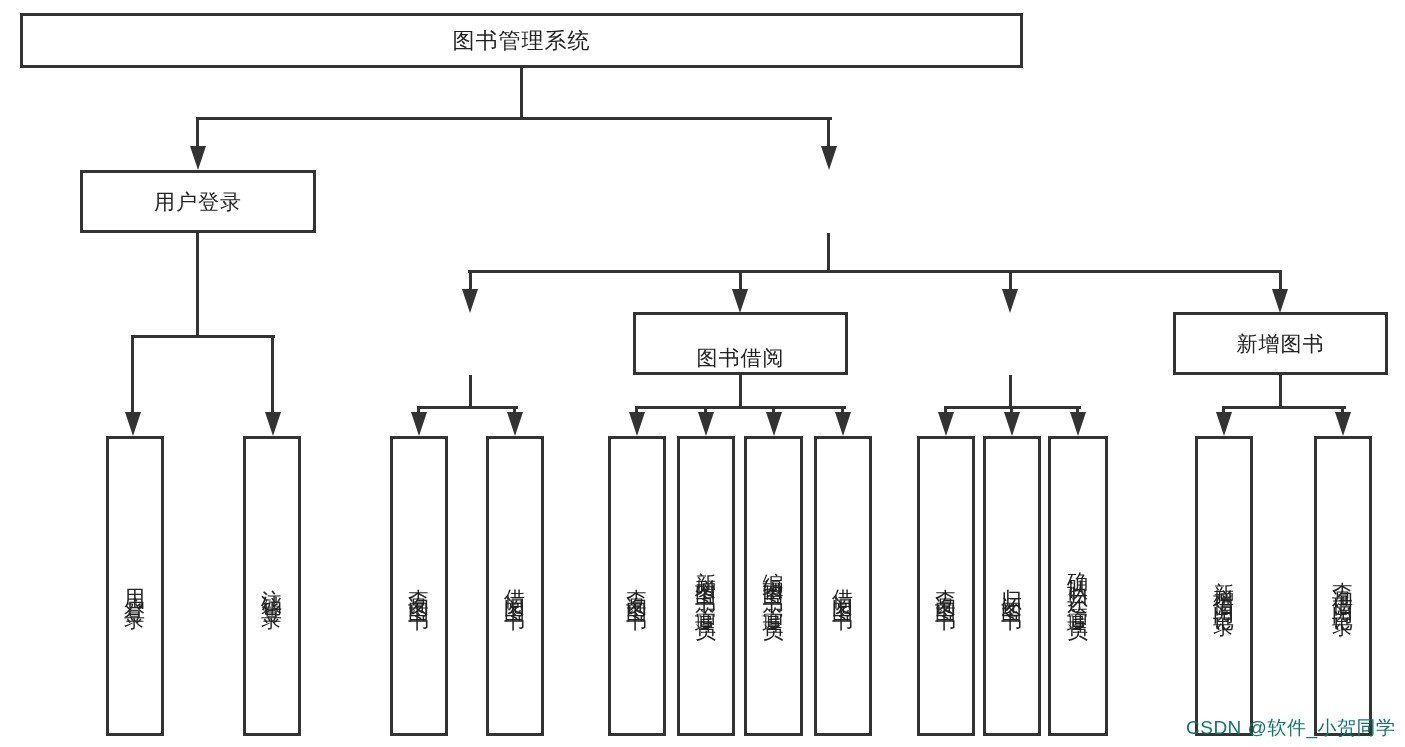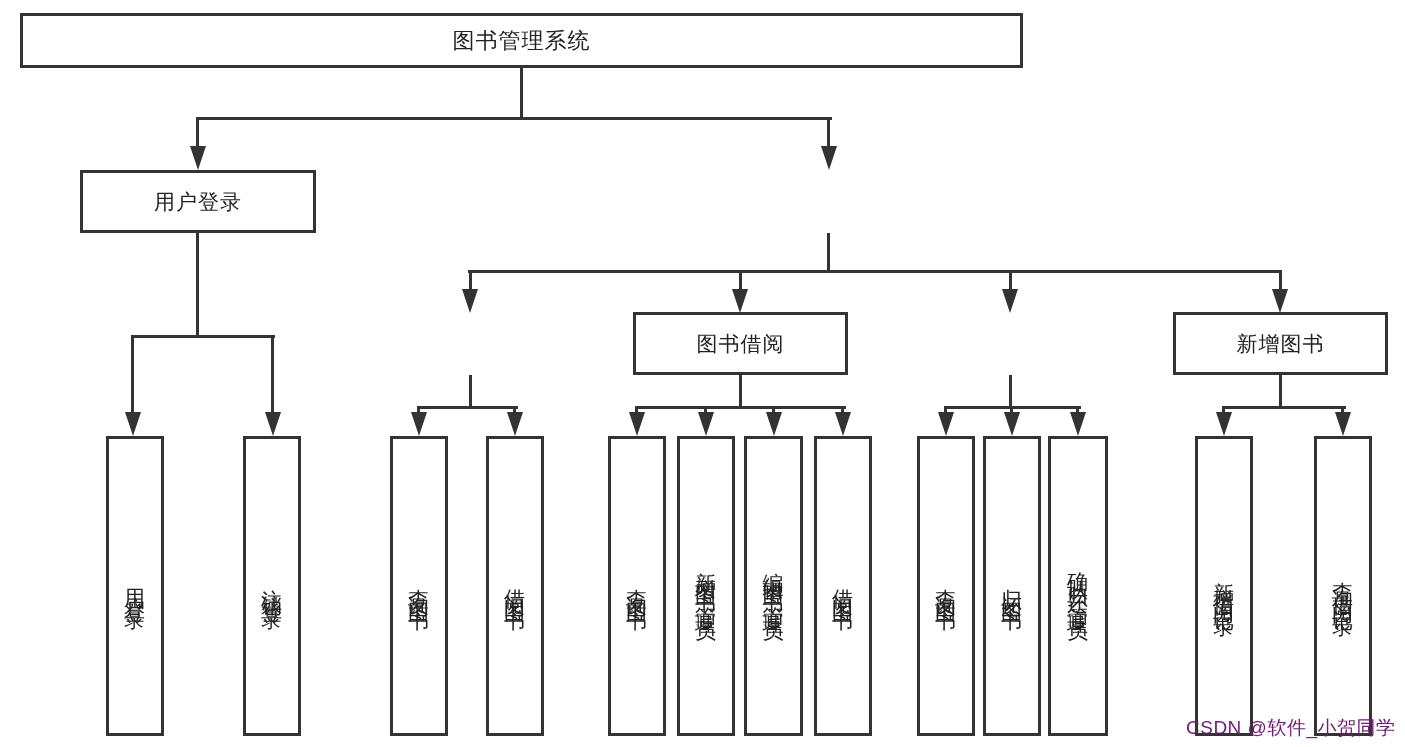--- a/index.html
+++ b/index.html
@@ -37,21 +37,21 @@
     position: absolute; width: 0; height: 0;
     border-left: 8px solid transparent;
     border-right: 8px solid transparent;
     border-top: 24px solid #333333;
   }
 
   .watermark {
     position: absolute;
     left: 1186px; top: 715px;
     font-size: 19px;
-    color: #701a75;
+    color: #0f766e;
     letter-spacing: 0.5px;
     white-space: nowrap;
   }
 </style>
 </head>
 <body>
 
 <div class="canvas">
 
   <div class="node root-label" style="left:20px; top:13px; width:1003px; height:55px;font-family:Liberation Mono, monospace;">
@@ -80,21 +80,21 @@
   <div class="cline" style="left:468px; top:270px; width:814px; height:3px;"></div>
   <div class="cline" style="left:469px; top:270px; width:3px; height:22px;"></div>
   <div class="arrow-down" style="left:462px; top:289px;"></div>
   <div class="cline" style="left:739px; top:270px; width:3px; height:22px;"></div>
   <div class="arrow-down" style="left:732px; top:289px;"></div>
   <div class="cline" style="left:1009px; top:270px; width:3px; height:22px;"></div>
   <div class="arrow-down" style="left:1002px; top:289px;"></div>
   <div class="cline" style="left:1279px; top:270px; width:3px; height:22px;"></div>
   <div class="arrow-down" style="left:1272px; top:289px;"></div>
 
-  <div class="node h-label" style="left:633px; top:312px; width:215px; height:63px;">
+  <div class="node h-label" style="left:633px; top:312px; width:215px; height:63px;align-items:flex-end;">
     <span>图书借阅</span>
   </div>
   <div class="node h-label" style="left:1173px; top:312px; width:215px; height:63px;">
     <span>新增图书</span>
   </div>
 
   <div class="cline" style="left:469px; top:375px; width:3px; height:34px;"></div>
   <div class="cline" style="left:417px; top:406px; width:101px; height:3px;"></div>
   <div class="cline" style="left:417px; top:406px; width:3px; height:9px;"></div>
   <div class="arrow-down" style="left:411px; top:412px;"></div>

